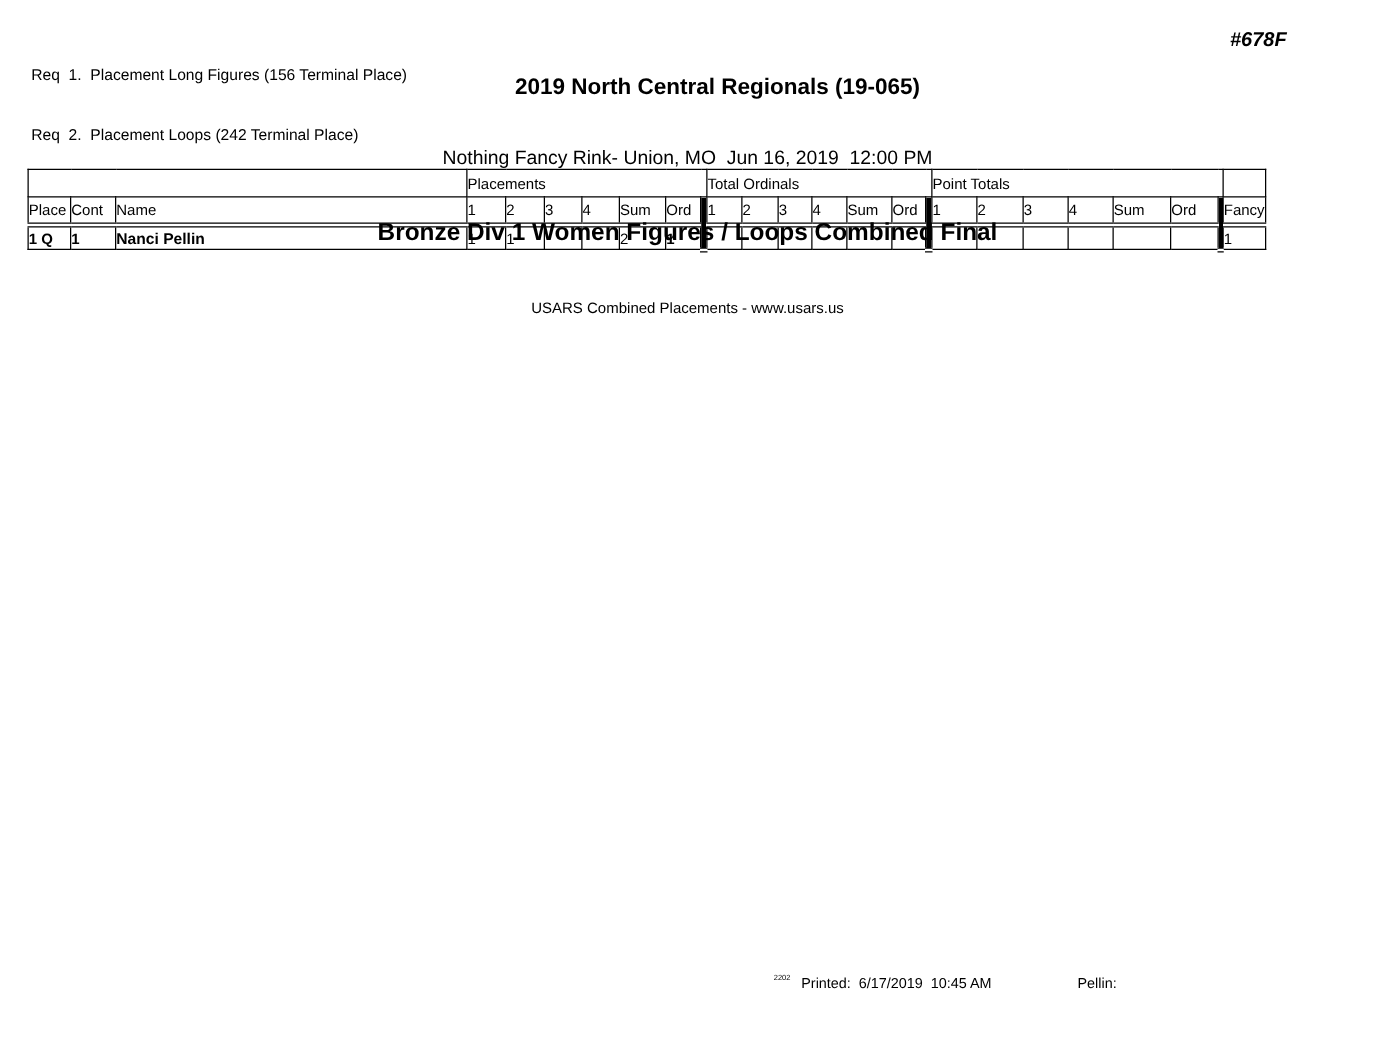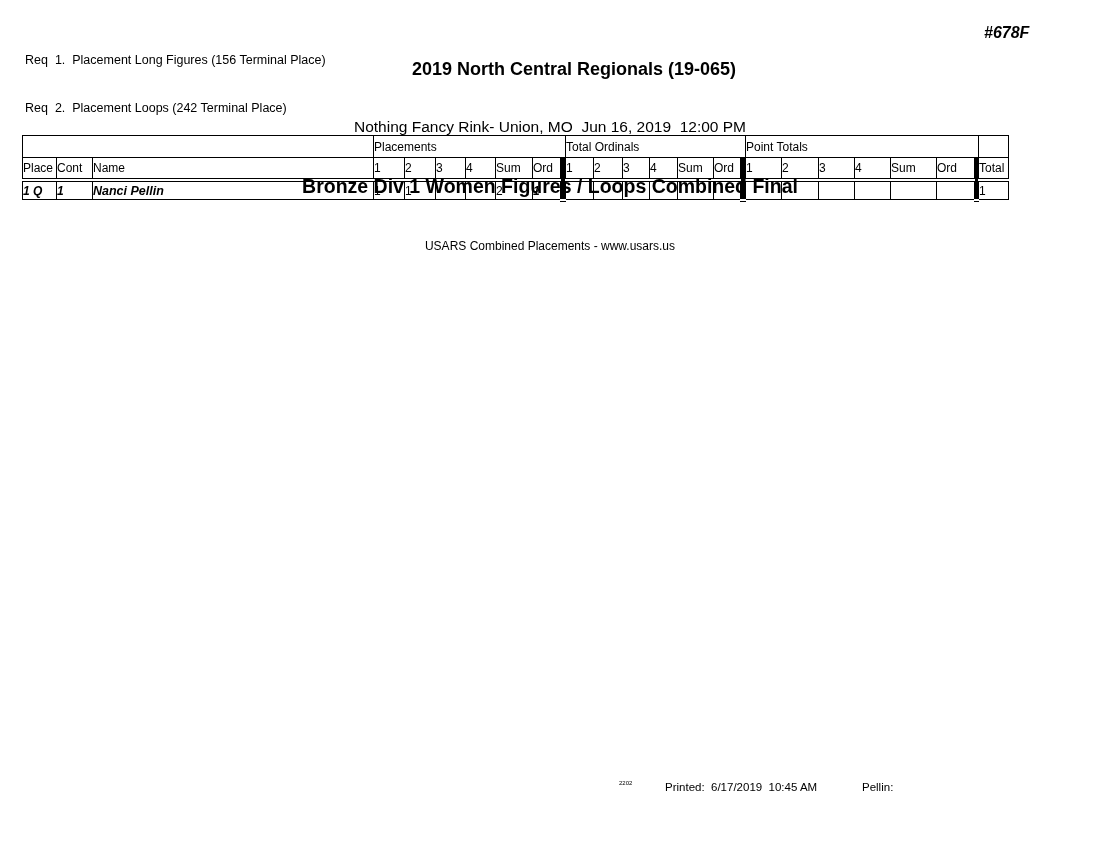--- a/index.html
+++ b/index.html
@@ -60,37 +60,36 @@
     overflow: hidden;
     white-space: nowrap;
   }
   tr.group-row td { height: 21px; }
   tr.head-row  td { height: 20px; border-bottom: 4px double #000; }
   tr.data-row  td { height: 17px; }
   td.nb { border: none; }
   td.group-label { text-align: left; padding-left: 3px; }
   td.name-col { text-align: left; padding-left: 4px; }
   td.bar { background: #000; border: 1px solid #000; }
-  td.b { font-weight: bold; font-style: italic; }
+  td.b { font-weight: bold; }
   tr.data-row td.name-col { font-size: 12.5px; }
 
   
   .footer-code {
     position: absolute;
     left: 619px;
     top: 780px;
     font-size: 6px;
   }
   .printed-line {
     position: absolute;
     left: 641px;
     top: 781px;
     font-size: 11.5px;
     white-space: pre;
-    margin-left: 24px;
   }
   .scorer-line {
     position: absolute;
     left: 862px;
     top: 781px;
     font-size: 11.5px;
     white-space: pre;
   }
 </style>
 </head>
@@ -166,21 +165,21 @@
       <td>Sum</td>
       <td>Ord</td>
       <td class="bar" rowspan="2"></td>
       <td>1</td>
       <td>2</td>
       <td>3</td>
       <td>4</td>
       <td>Sum</td>
       <td>Ord</td>
       <td class="bar" rowspan="2"></td>
-      <td>Total</td>
+      <td>Fancy</td>
     </tr>
     <tr class="data-row">
       <td class="b">1 Q</td>
       <td class="b">1</td>
       <td class="b name-col">Nanci Pellin</td>
       <td>1</td>
       <td>1</td>
       <td></td>
       <td></td>
       <td>2</td>

